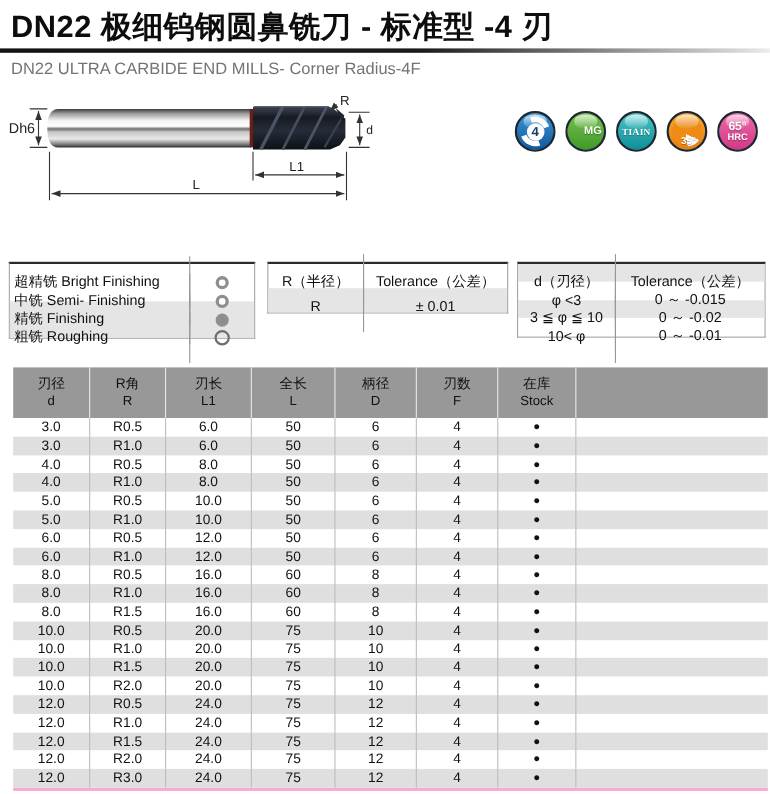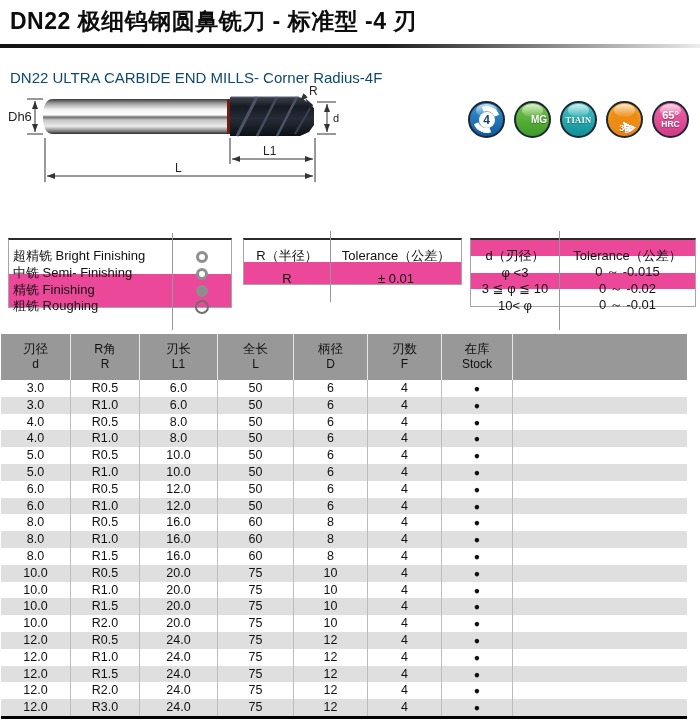--- a/index.html
+++ b/index.html
@@ -1,22 +1,22 @@
 <!DOCTYPE html>
 <html><head>
 <meta charset="utf-8">
 <style>
   html,body{margin:0;padding:0;background:#fff;}
   .page{position:relative;width:700px;height:722px;background:#fff;overflow:hidden;
         font-family:"Liberation Sans","DejaVu Sans",sans-serif;color:#111;}
 
-  .title{position:absolute;left:10px;top:6px;font-size:23px;font-weight:bold;color:#0d0d0d;letter-spacing:.5px;white-space:nowrap;}
+  .title{position:absolute;left:10px;top:6px;font-size:28px;font-weight:bold;color:#0d0d0d;letter-spacing:.5px;white-space:nowrap;}
   .title-rule{position:absolute;left:0;top:44px;width:700px;height:4px;
       background:linear-gradient(90deg,#141414 0%,#1c1c1c 55%,#8f8f8f 80%,#dcdcdc 97%,#eee 100%);}
-  .subtitle{position:absolute;left:10px;top:69px;font-size:15px;color:#0c4a6e;white-space:nowrap;}
+  .subtitle{position:absolute;left:10px;top:54px;font-size:15px;color:#737373;white-space:nowrap;}
 
   .diagram{position:absolute;left:5px;top:85px;}
   .diagram text{font-family:"Liberation Sans","DejaVu Sans",sans-serif;fill:#222;}
 
   .badges{position:absolute;left:468px;top:101px;display:flex;gap:9px;}
   .badge{position:relative;width:33px;height:33px;border-radius:50%;border:2.5px solid #1c2733;
          display:flex;align-items:center;justify-content:center;flex-direction:column;overflow:hidden;}
   .badge::after{content:"";position:absolute;left:17%;top:3%;width:66%;height:38%;border-radius:50%;
          background:linear-gradient(180deg,rgba(255,255,255,.75),rgba(255,255,255,.05));pointer-events:none;}
   .badge .btxt{position:relative;color:#fff;font-weight:bold;text-shadow:0 1px 1px rgba(0,0,0,.35);}
@@ -32,40 +32,40 @@
   .swirl .core{position:absolute;left:50%;top:50%;transform:translate(-50%,-50%);width:16px;height:16px;border-radius:50%;
         background:#fff;display:flex;align-items:center;justify-content:center;font-size:12px;font-weight:bold;color:#143f6d;}
   .helix{position:relative;width:27px;height:27px;border-radius:50%;
         background:conic-gradient(from 115deg at 45% 58%,#fff 0 55deg,#ee8b13 55deg 360deg);
         display:flex;align-items:center;justify-content:center;}
   .helix .btxt{font-size:9px;margin-left:3px;margin-top:17px;}
 
   
   .stable{position:absolute;border-top:2px solid #2a2a2a;border-left:1px solid #a5a5a5;border-right:1px solid #a5a5a5;border-bottom:1px solid #a5a5a5;font-size:13px;}
   .srow{display:grid;align-items:center;}
-  .shade{background:#ec4899;}
+  .shade{background:#e5e5e5;}
   .scell{padding:16px 4px;overflow:hidden;white-space:nowrap;}
   .scell.c{text-align:center;}
   .vline{border-left:1px solid #979797;}
 
   #finishing-table{left:8px;top:238px;width:222px;}
   #finishing-table .srow{grid-template-columns:163px 1fr;height:16.8px;}
   .mark{display:inline-block;border-radius:50%;vertical-align:middle;}
   .mark-donut{width:6px;height:6px;border:3.5px solid #8f8f8f;background:#fff;}
   .mark-donut-filled{width:6px;height:6px;border:3.5px solid #8f8f8f;background:#8d8d8d;}
   .mark-ring{width:10px;height:10px;border:2px solid #6e6e6e;background:transparent;}
 
   #radius-table{left:243px;top:238px;width:217px;}
   #radius-table .srow{grid-template-columns:86px 1fr;height:22px;}
   #dia-table{left:470px;top:238px;width:224px;}
   #dia-table .srow{grid-template-columns:88px 1fr;height:16.4px;}
   .thead{font-size:13px;}
 
   
-  #spec-table{position:absolute;left:1px;top:334px;width:686px;border-bottom:3px solid #000000;font-size:12.5px;}
+  #spec-table{position:absolute;left:12px;top:334px;width:686px;border-bottom:3px solid #f9a8d4;font-size:12.5px;}
   .sp-head{display:grid;grid-template-columns:70px 69px 78px 76px 74px 74px 71px auto;background:#989898;height:46px;}
   .sp-hcell{display:flex;flex-direction:column;align-items:center;justify-content:center;line-height:15px;border-right:1px solid #e8e8e8;}
   .sp-hcell:last-child{border-right:none;}
   .sp-hcell .en{font-size:12px;}
   .sp-row{display:grid;grid-template-columns:70px 69px 78px 76px 74px 74px 71px auto;height:16.8px;align-items:center;}
   .sp-row.shade{background:#dfdfdf;}
   .sp-cell{text-align:center;border-right:1px solid #bdbdbd;height:100%;line-height:16.8px;overflow:hidden;}
   .sp-cell:last-child{border-right:none;}
   .sp-cell.dot{font-size:10.5px;}
 </style>

